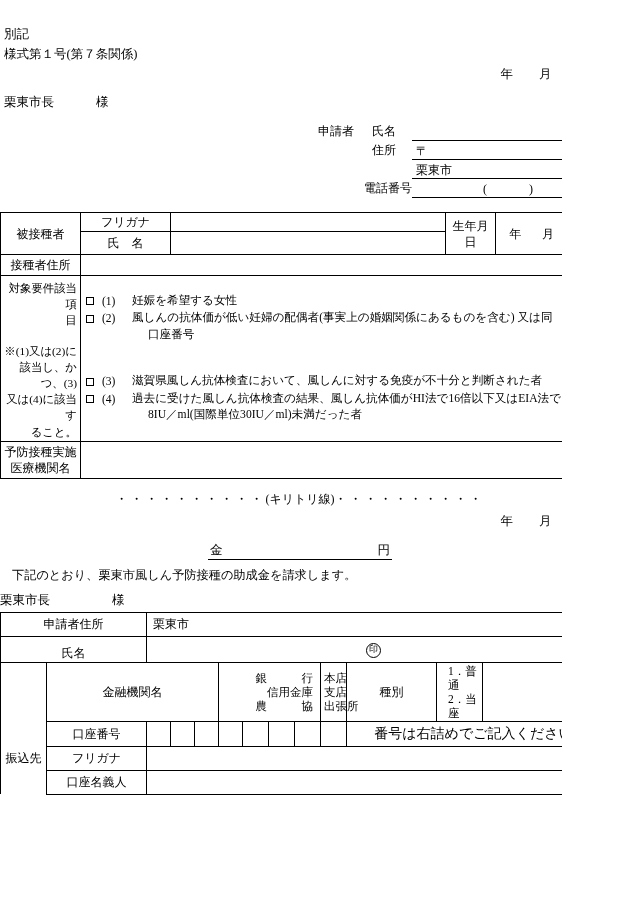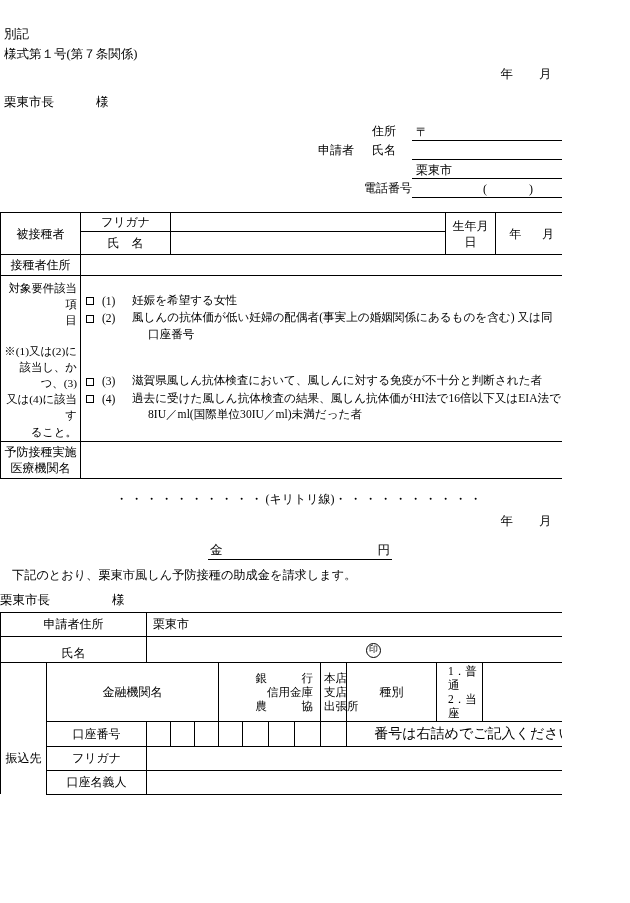--- a/index.html
+++ b/index.html
@@ -295,28 +295,28 @@
       <span class="d-y">年</span><span class="d-m">月</span><span class="d-d">日</span>
     </div>
 
     <div class="addressee">
       <span>栗東市長</span><span class="sama">様</span>
     </div>
 
 
     <div class="applicant">
       <div class="ap-row">
+        <span class="ap-lbl1">申請者</span>
+        <span class="ap-lbl2">氏名</span>
+        <span class="ap-fill"></span>
+      </div>
+      <div class="ap-row">
         <span class="ap-lbl1"></span>
         <span class="ap-lbl2">住所</span>
         <span class="ap-fill">〒</span>
-      </div>
-      <div class="ap-row">
-        <span class="ap-lbl1">申請者</span>
-        <span class="ap-lbl2">氏名</span>
-        <span class="ap-fill"></span>
       </div>
       <div class="ap-row">
         <span class="ap-lbl1"></span>
         <span class="ap-lbl2"></span>
         <span class="ap-fill">栗東市</span>
       </div>
       <div class="ap-row">
         <span class="ap-lbl2 wide">電話番号</span>
         <span class="ap-fill">
           <span class="tel-paren">

